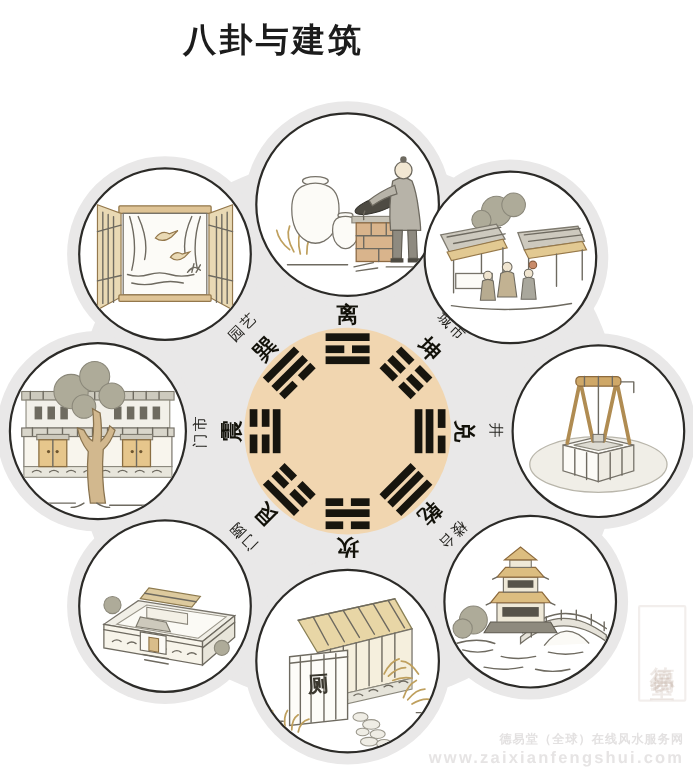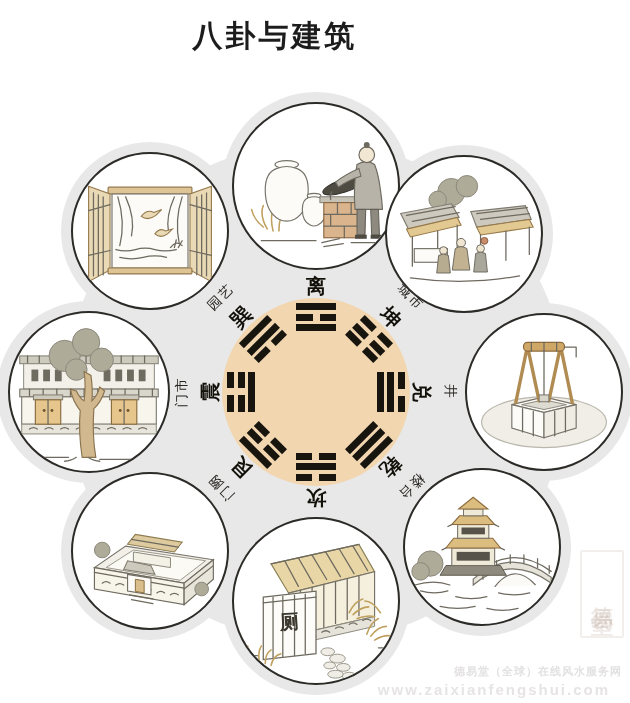--- a/index.html
+++ b/index.html
@@ -3,21 +3,21 @@
 <meta charset="utf-8">
 <style>
   html,body{margin:0;padding:0;}
   body{
     width:630px;height:703px;position:relative;overflow:hidden;
     background:#ffffff;
     font-family:"Liberation Sans", sans-serif;
   }
   .page-title{
     position:absolute;top:16px;left:0;width:498px;text-align:center;
-    font-size:30px;font-weight:600;letter-spacing:3px;color:#1c1c1c;padding-left:26px;
+    font-size:30px;font-weight:600;letter-spacing:3px;color:#1c1c1c;
   }
   .petal,.gray-core{position:absolute;border-radius:50%;background:#e9e8e8;}
   .illus-circle{
     position:absolute;border-radius:50%;background:#ffffff;
     border:2px solid #2c2b28;overflow:hidden;box-sizing:border-box;
   }
   .illus-circle svg{position:absolute;left:0;top:0;width:100%;height:100%;}
   .bagua-circle{
     position:absolute;left:222px;top:298px;width:188px;height:188px;
     border-radius:50%;background:#f1d6b0;
@@ -49,21 +49,21 @@
     border:2px solid rgba(176,150,134,0.16);border-radius:2px;
     color:rgba(176,150,134,0.20);font-size:22px;font-weight:700;
     writing-mode:vertical-rl;text-orientation:upright;letter-spacing:4px;
     display:flex;align-items:center;justify-content:center;
   }
   .wm-line1{
     position:absolute;right:8px;bottom:24px;font-size:11px;font-weight:700;
     color:#e3e1e1;letter-spacing:1px;
   }
   .wm-line2{
-    position:absolute;right:20px;bottom:5px;font-size:15px;font-weight:700;
+    position:absolute;right:8px;bottom:5px;font-size:15px;font-weight:700;
     color:#e6e4e4;letter-spacing:2px;
   }
 </style>
 </head>
 <body>
 
 <div class="page-title">八卦与建筑</div>
 
 <div>
   <div class="gray-core" style="left:66px;top:142px;width:500px;height:500px"></div>

